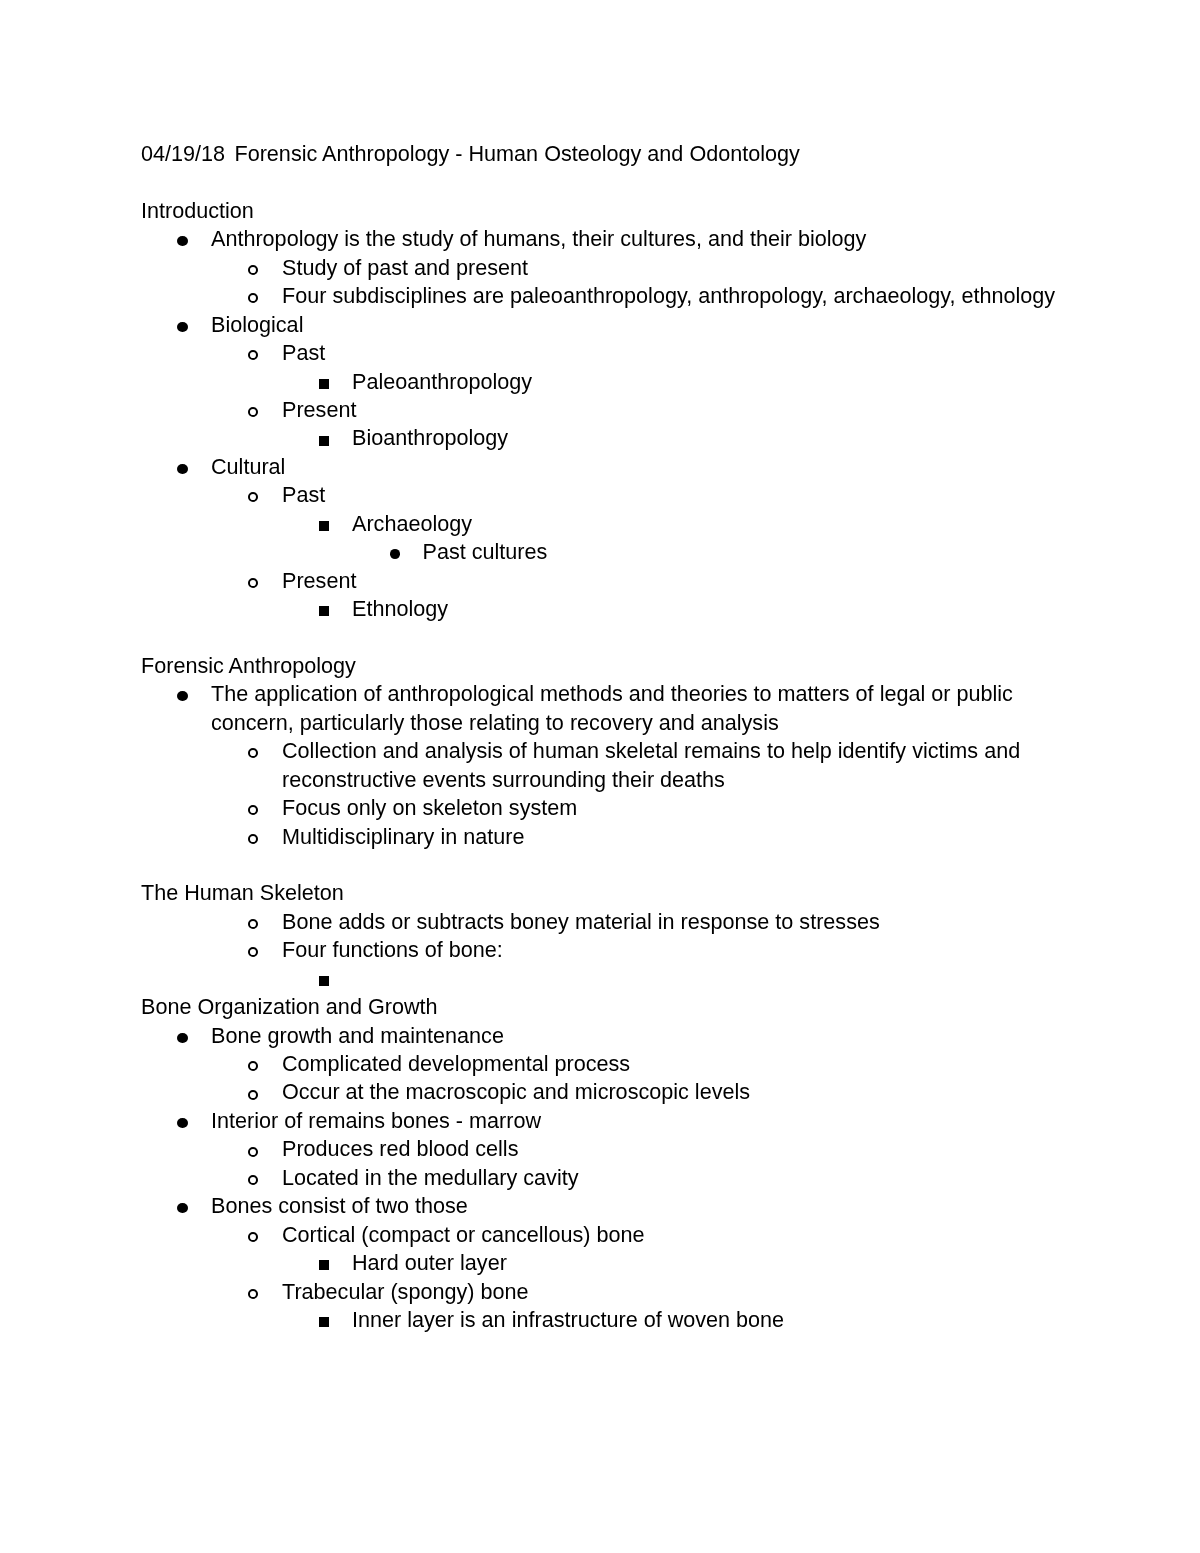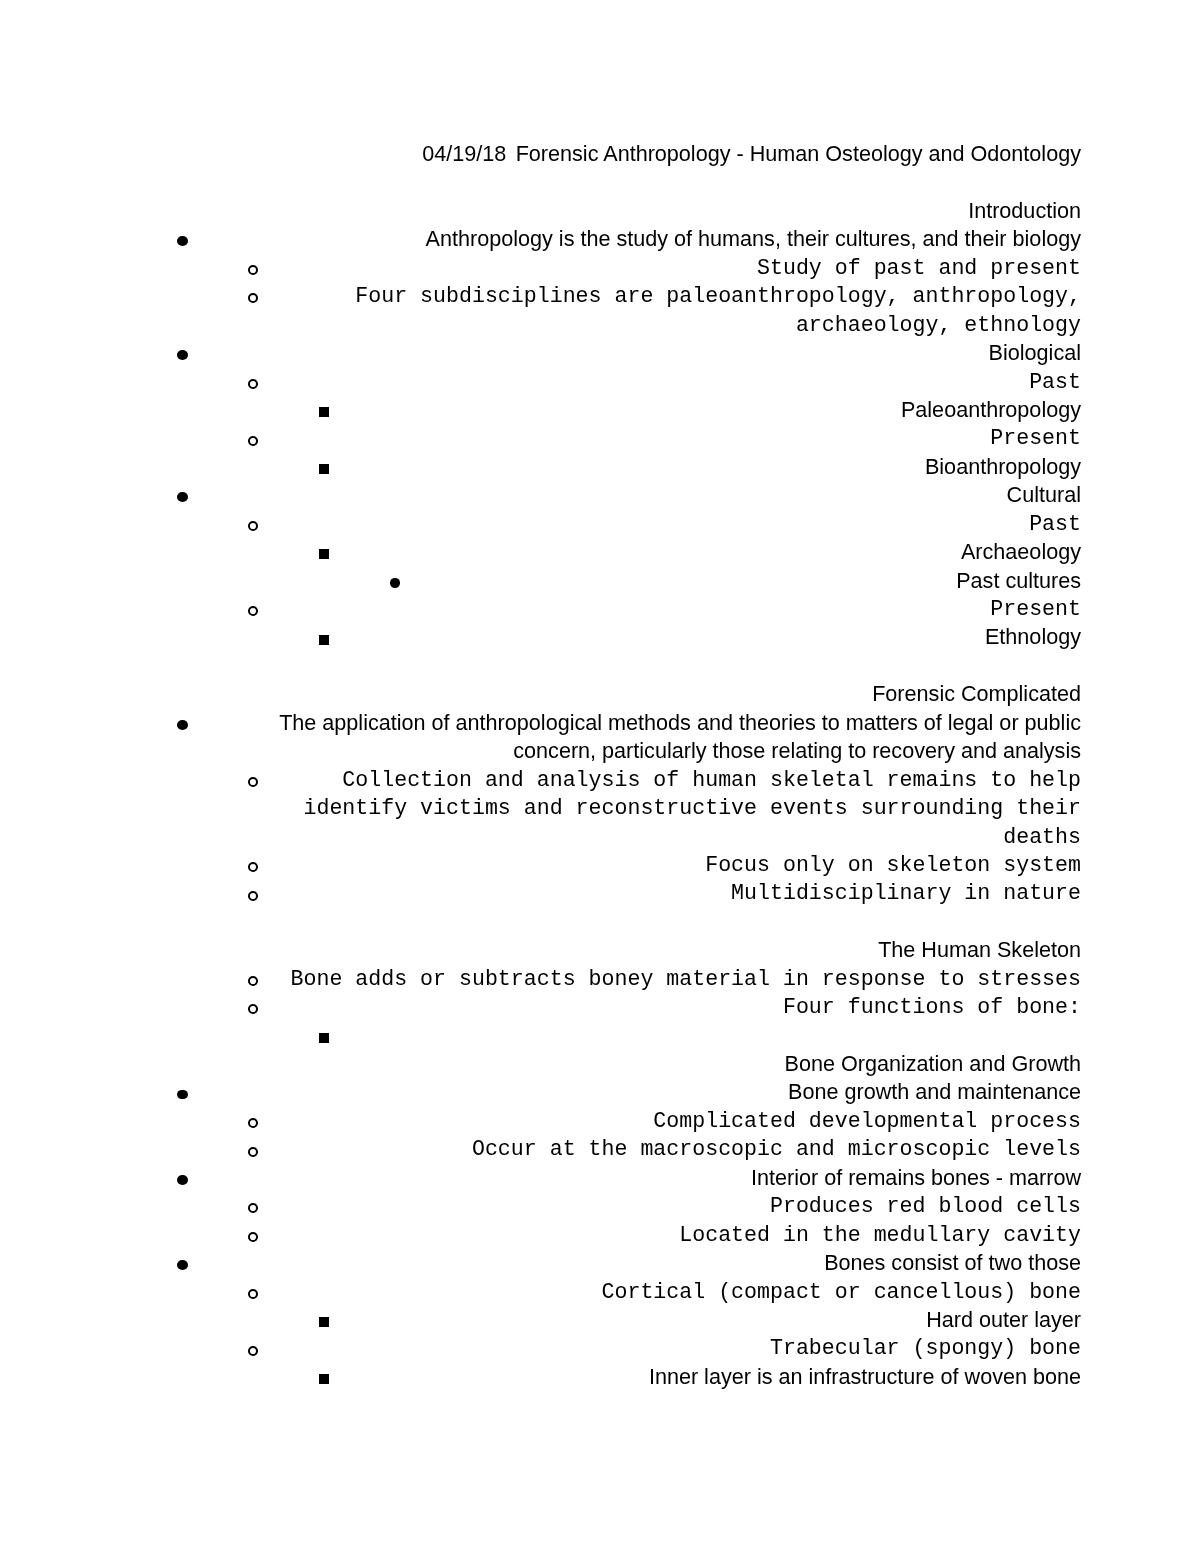--- a/index.html
+++ b/index.html
@@ -10,33 +10,33 @@
     color: #000000;
   }
   #page {
     position: relative; width: 1200px; height: 1553px;
     background: #ffffff; overflow: hidden;
   }
   #doc {
     position: absolute; left: 141px; top: 140px; width: 940px;
     font-size: 21.6px; line-height: 28.44px;
   }
-  .row { position: relative; text-align: right; }
+  .row { position: relative; }
   .spacer { height: 28.44px; }
   .txt { display: block; white-space: pre-wrap; }
   .marker { position: absolute; display: block; }
   .m-disc   { width: 10.6px; height: 9.9px; background: #000000; border-radius: 50%; top: 11.1px; }
   .m-circle { width: 10.4px; height: 10px; border: 2.1px solid #000000; border-radius: 50%; box-sizing: border-box; top: 11.2px; }
   .m-square { width: 10px;  height: 10px;  background: #000000; top: 11.3px; }
   .lvl1 > .marker { left: 36.4px; }
   .lvl2 > .marker { left: 106.9px; }
   .lvl3 > .marker { left: 178px; }
   .lvl4 > .marker { left: 248.6px; }
   .lvl1 > .txt { margin-left: 70px; }
-  .lvl2 > .txt { margin-left: 141px; font-family: Liberation Mono, monospace; }
+  .lvl2 > .txt { margin-left: 141px; }
   .lvl3 > .txt { margin-left: 211px; }
   .lvl4 > .txt { margin-left: 281.5px; }
   b { font-weight: 400; }
   .title-sep { letter-spacing: -1.3px; }
 </style>
 </head>
 <body>
 
 <div id="page">
   <div id="doc">
@@ -98,21 +98,21 @@
     <div class="row lvl2">
       <span class="marker m-circle"></span>
       <span class="txt">Present</span>
     </div>
     <div class="row lvl3">
       <span class="marker m-square"></span>
       <span class="txt">Ethnology</span>
     </div>
     <div class="spacer"></div>
     <div class="row">
-      <span class="txt">Forensic Complicated</span>
+      <span class="txt">Forensic Anthropology</span>
     </div>
     <div class="row lvl1">
       <span class="marker m-disc"></span>
       <span class="txt"><span>The application of </span><b>anthropological methods</b><span> and theories to matters of </span><b>legal</b><span> or </span><b>public</b><span> concern, particularly those relating to recovery and analysis</span></span>
     </div>
     <div class="row lvl2">
       <span class="marker m-circle"></span>
       <span class="txt">Collection and analysis of human skeletal remains to help identify victims and reconstructive events surrounding their deaths</span>
     </div>
     <div class="row lvl2">

